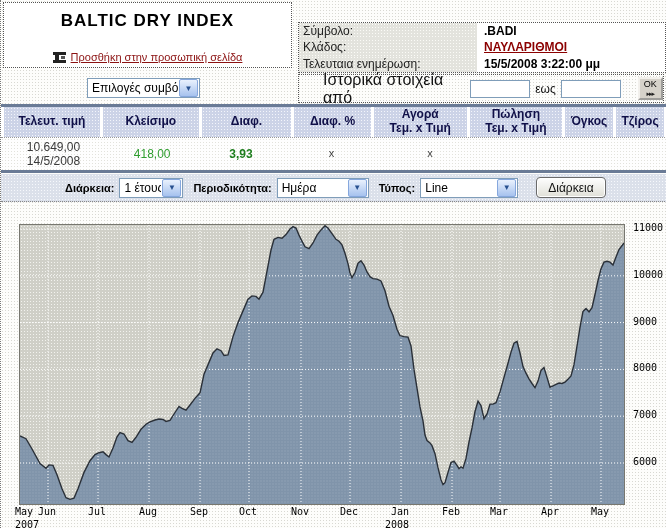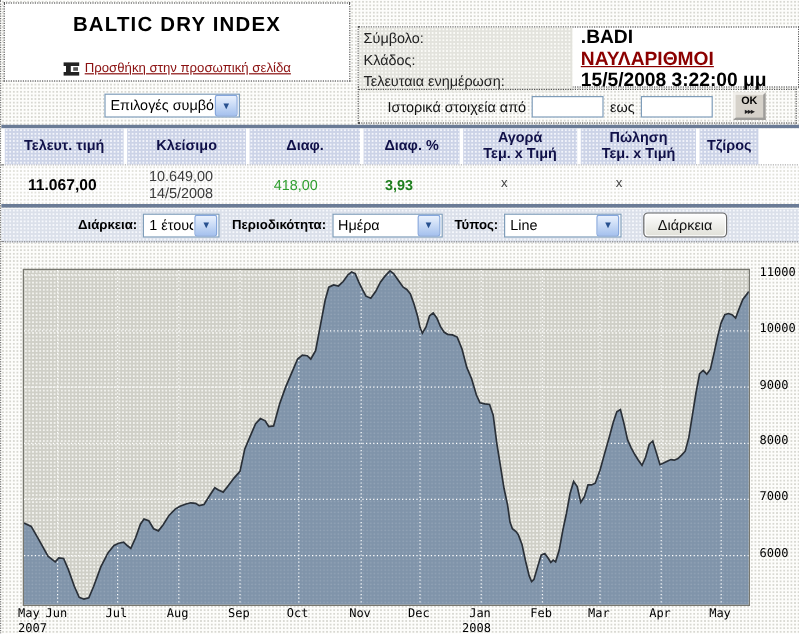--- a/index.html
+++ b/index.html
@@ -24,43 +24,43 @@
   .add-link{font-size:11px;color:#8b1111;text-decoration:underline;cursor:pointer;}
   
   .info-box{position:absolute;left:297px;top:22px;width:366px;height:49px;
     border:1px dotted #555;background:#fff;display:flex;flex-direction:column;}
   .info-row{flex:1;display:flex;align-items:center;}
   .info-label{width:178px;height:100%;display:flex;align-items:center;
     padding-left:4px;box-sizing:border-box;font-size:12px;color:#222;
     background-color:#e3e3dd;
     background-image:radial-gradient(#fbfbf7 30%, transparent 34%);
     background-size:3px 3px;}
-  .info-value{padding-left:7px;font-size:16px;font-weight:bold;color:#000;}
+  .info-value{padding-left:7px;font-size:12px;font-weight:bold;color:#000;}
   .sector-link{color:#8b0000;text-decoration:underline;cursor:pointer;}
   
   .xp-select{position:absolute;display:flex;align-items:center;height:20px;
     background:#fff;border:1px solid #7f9db9;box-sizing:border-box;cursor:pointer;}
   .sel-text{flex:1;padding-left:4px;font-size:12px;color:#000;white-space:nowrap;
     overflow:hidden;}
   .sel-btn{width:17px;height:16px;margin:1px;border:1px solid #86a7dd;border-radius:2px;
     background:linear-gradient(#e9f1fd,#a6c2ee);display:flex;align-items:center;
     justify-content:center;font-size:8px;color:#27508f;}
   .symbol-select{left:86px;top:78px;width:113px;}
   .history-box{position:absolute;left:297px;top:74px;width:366px;height:29px;
     border:1px dotted #555;background:transparent;display:flex;align-items:center;
     box-sizing:border-box;padding-left:24px;}
-  .history-label{font-size:12px;color:#111;margin-right:5px;}
+  .history-label{font-size:16px;color:#111;margin-right:5px;}
   .history-input{width:54px;height:16px;border:1px solid #7f9db9;background:#fff;
     font-size:11px;padding:0 2px;}
   .history-between{font-size:12px;color:#111;margin:0 5px;}
   .ok-btn{margin-left:17px;width:27px;height:23px;padding:0;
     background:#d6d2ca;border:2px outset #f2f0ec;cursor:pointer;
     display:flex;flex-direction:column;align-items:center;justify-content:center;
     line-height:1;}
-  .ok-label{font-size:9px;font-weight:bold;color:#000;}
+  .ok-label{font-size:9px;font-weight:normal;color:#000;}
   .ok-arrows{font-size:7px;letter-spacing:-1px;color:#222;margin-top:1px;}
   
   .quote-section{position:absolute;left:0;top:104px;width:666px;}
   .slate-bar{height:3px;background:#6a7b96;}
   .qhead{display:flex;height:30px;background:#fff;padding:0 3px;gap:3px;
     border-bottom:1px dotted #999;}
   .qh{display:flex;flex-direction:column;align-items:center;justify-content:center;
     font-size:12px;font-weight:bold;color:#101048;line-height:1.15;
     background-color:#ccd3e7;
     background-image:radial-gradient(#f3f5fb 28%, transparent 33%);
@@ -166,28 +166,28 @@
           <span>Διαφ. %</span>
         </div>
       <div class="qh c5">
           <span>Αγορά</span>
           <span>Τεμ. x Τιμή</span>
         </div>
       <div class="qh c6">
           <span>Πώληση</span>
           <span>Τεμ. x Τιμή</span>
         </div>
+      <div class="qh c7">
+          <span>Όγκος</span>
+        </div>
       <div class="qh c8">
           <span>Τζίρος</span>
         </div>
     </div>
     <div class="qrow">
-      <div class="qc c1">
-          <span class="last-price">11.067,00</span>
-        </div>
       <div class="qc c2">
         <span class="close-val">10.649,00</span>
         <span class="close-date">14/5/2008</span>
       </div>
       <div class="qc c3">
           <span class="diff-val">418,00</span>
         </div>
       <div class="qc c4">
           <span class="diff-pct">3,93</span>
         </div>

